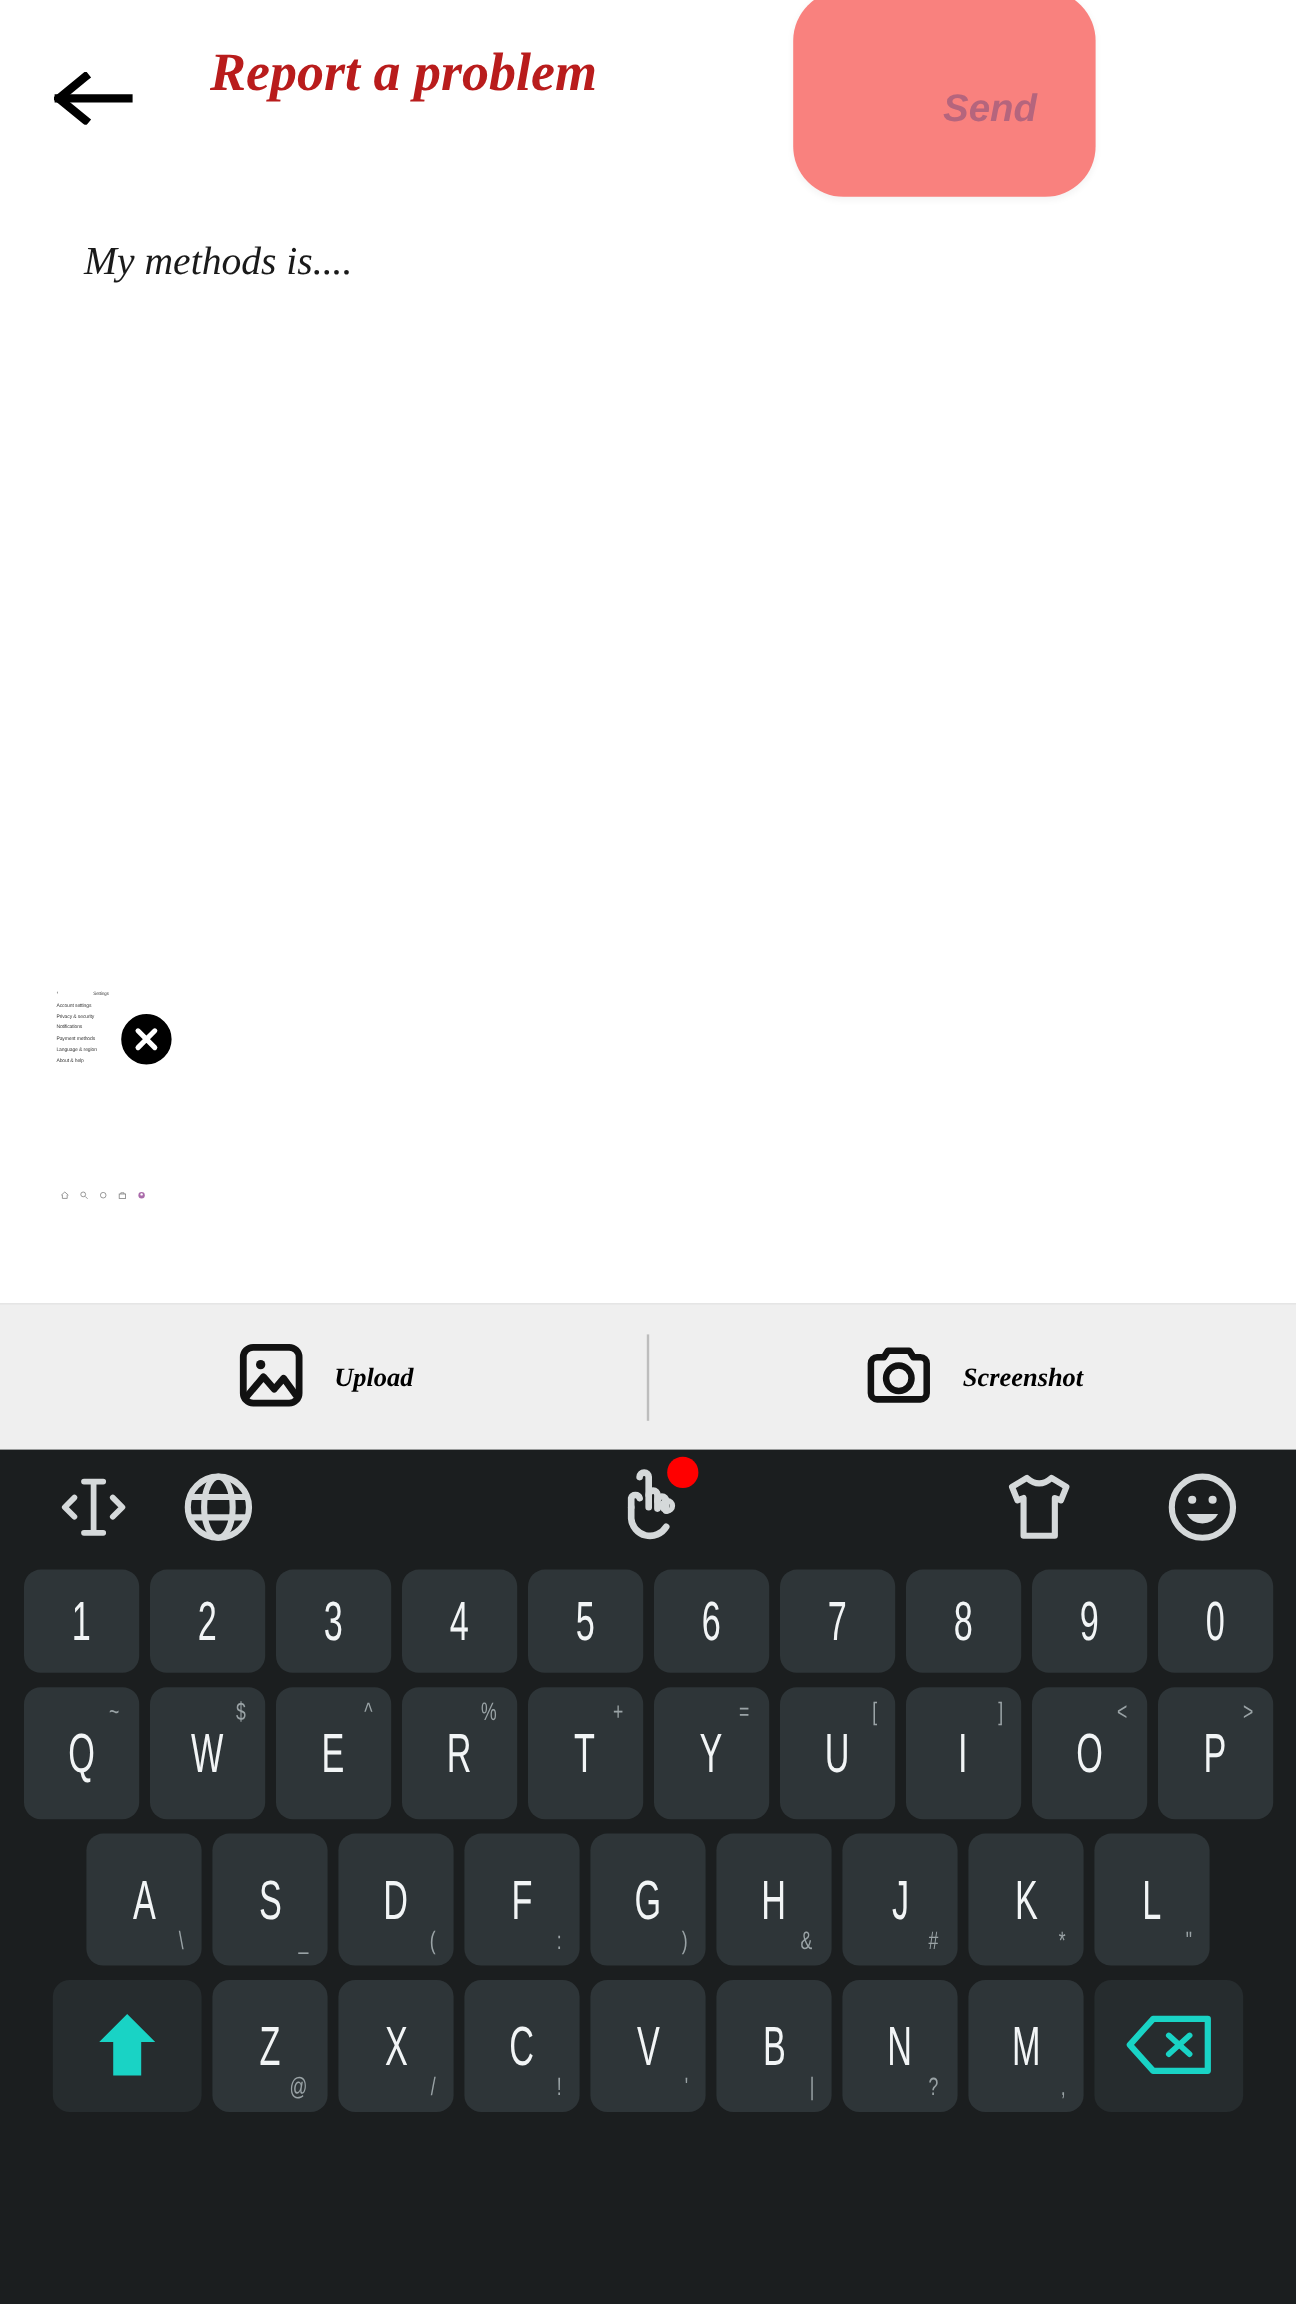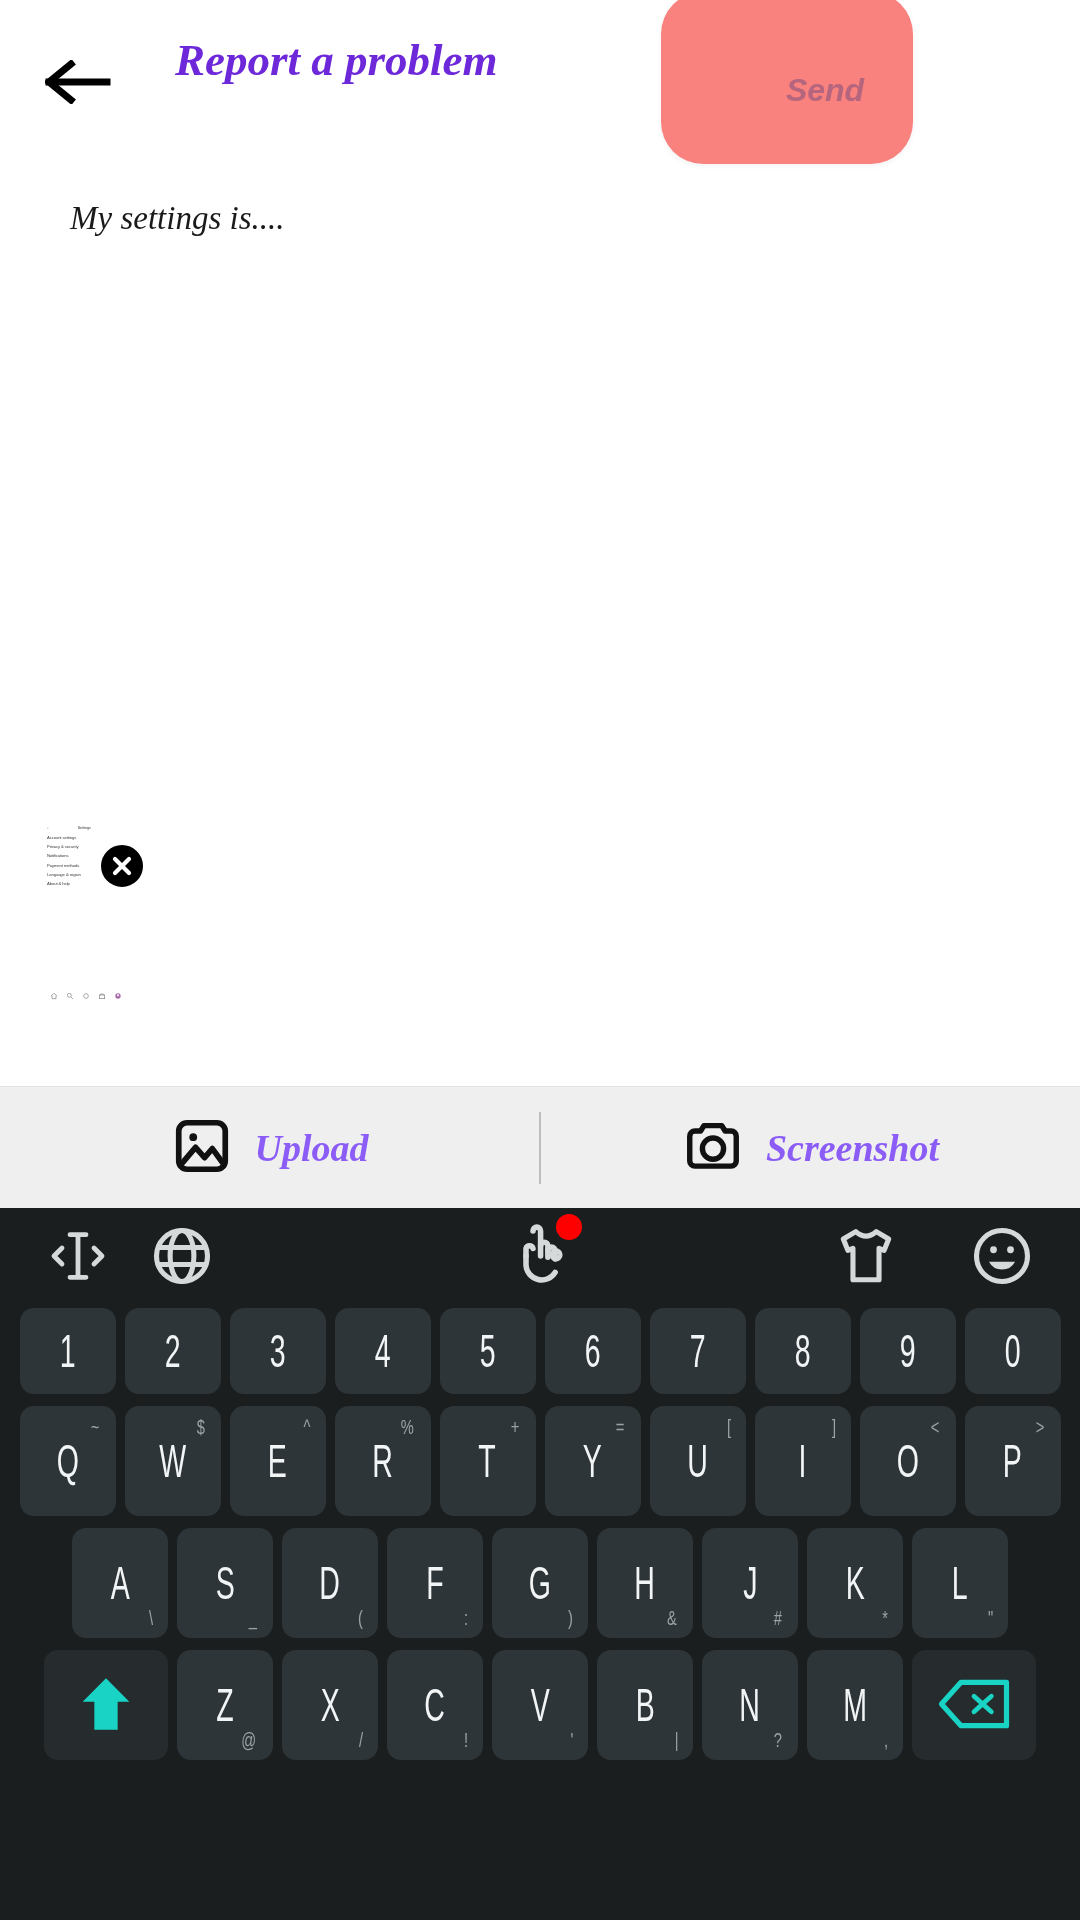--- a/index.html
+++ b/index.html
@@ -35,21 +35,21 @@
     justify-content: center;
   }
   .back-btn svg { display:block; }
   .page-title {
     position: absolute;
     left: 175px;
     top: 34px;
     font-size: 45px;
     font-style: italic;
     font-weight: bold;
-    color: #6d28d9;
+    color: #b91c1c;
     letter-spacing: 0px;
     white-space: nowrap;
   }
   .send-btn {
     position: absolute;
     left: 661px;
     top: -8px;
     width: 252px;
     height: 172px;
     background: #f9817e;
@@ -194,24 +194,24 @@
   }
   .attach-btn {
     flex: 1 1 0;
     height: 100%;
     display: flex;
     align-items: center;
     justify-content: center;
     gap: 22px;
   }
   .attach-label {
-    font-size: 38px;
+    font-size: 22px;
     font-style: italic;
     font-weight: bold;
-    color: #8b5cf6;
+    color: #000000;
   }
   .attach-divider {
     width: 2px;
     height: 72px;
     background: #bdbdbd;
     flex: 0 0 auto;
   }
 
   
   .keyboard {
@@ -341,21 +341,21 @@
 
   <div class="page-title">Report a problem</div>
 
   <button class="send-btn">
     <span class="send-btn-label">Send</span>
   </button>
 </div>
 
 <div class="compose-area">
 
-  <div class="compose-placeholder">My settings is....</div>
+  <div class="compose-placeholder">My methods is....</div>
 
   <div class="attachment">
 
     <div class="thumb">
       <div class="thumb-inner">
 
         <div class="thumb-head">
           <span class="thumb-chev">‹</span>
           <span class="thumb-head-title">Settings</span>
           <span style="width:5px"></span>

